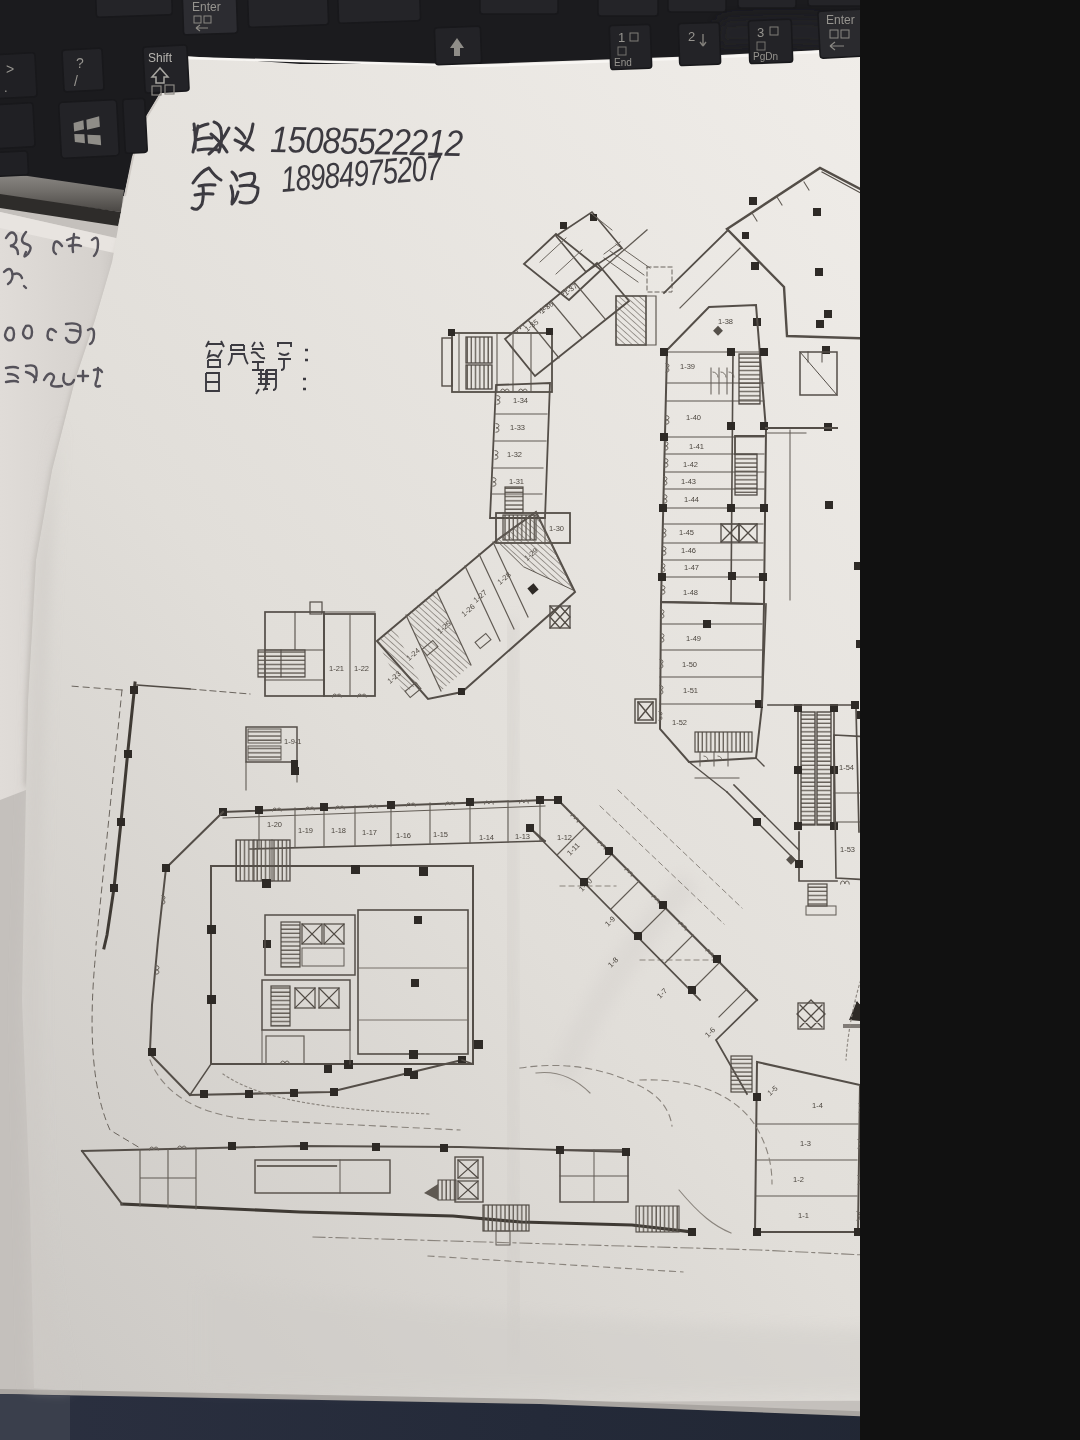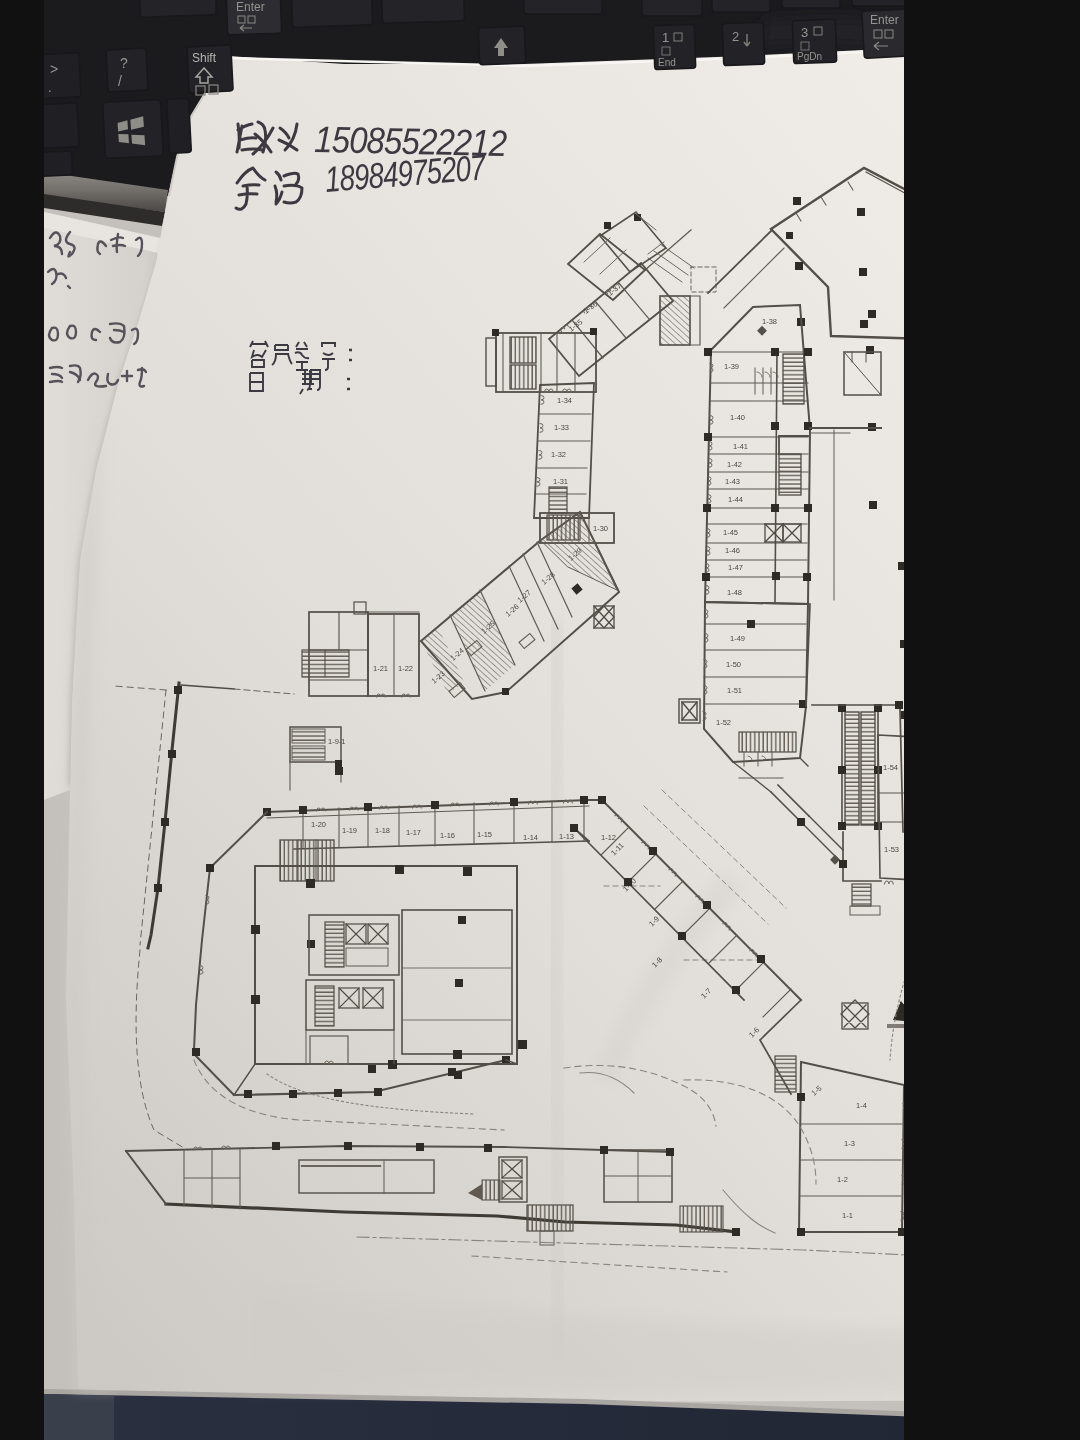--- a/index.html
+++ b/index.html
@@ -1,16 +1,16 @@
 <!DOCTYPE html>
 <html><head>
 <meta charset="utf-8">
 <style>
 html,body{margin:0;padding:0;background:#111;}
-#stage{width:860px;height:1440px;position:relative;overflow:hidden;font-family:"Liberation Sans",sans-serif;padding-left:44px;}
+#stage{width:860px;height:1440px;position:relative;overflow:hidden;font-family:"Liberation Sans",sans-serif;}
 text{font-family:"Liberation Sans",sans-serif;}
 </style>
 </head>
 <body>
 <div id="stage">
 <svg width="1080" height="1440" viewBox="0 0 1080 1440">
 <defs>
 <linearGradient id="paperG" x1="0" y1="1" x2="0.85" y2="0">
   <stop offset="0" stop-color="#cbc8c4"></stop>
   <stop offset="0.45" stop-color="#e1ded9"></stop>

